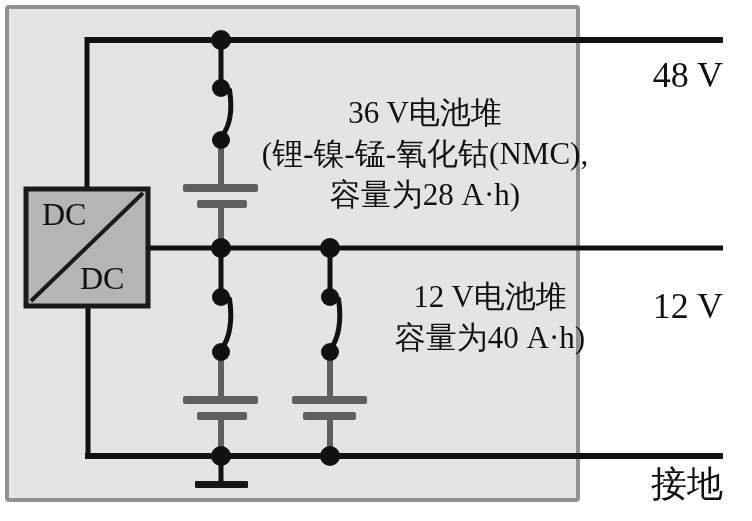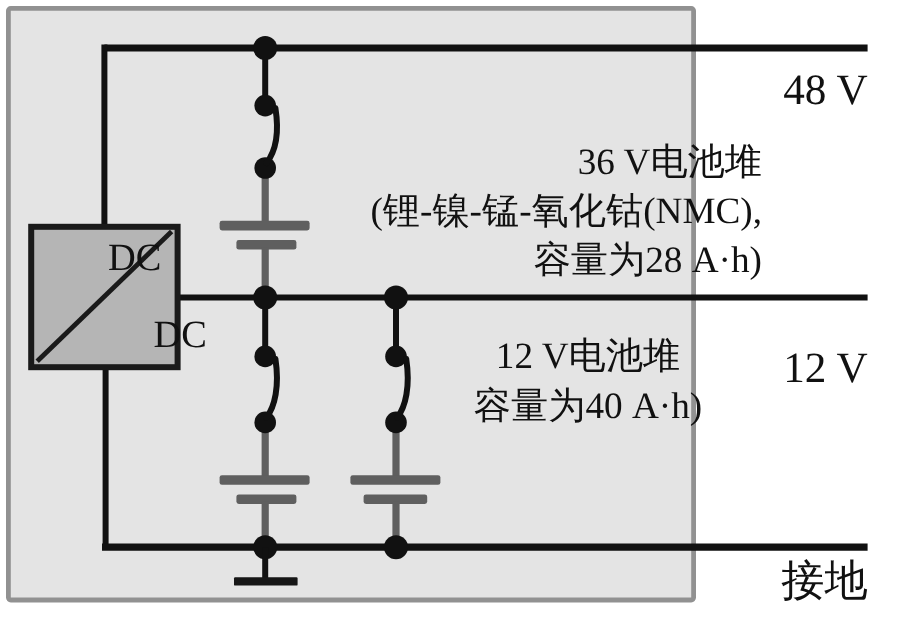--- a/index.html
+++ b/index.html
@@ -11,30 +11,30 @@
   .panel{
     position:absolute;left:5px;top:5px;width:575px;height:497px;
     box-sizing:border-box;background:#e4e4e4;border:4px solid #919191;
     border-radius:4px;
   }
   svg.circuit{position:absolute;left:0;top:0;width:752px;height:521px;}
   .caption{
     position:absolute;text-align:center;font-size:31px;line-height:41px;
     white-space:nowrap;color:#111111;
   }
-  .caption-36v{left:215px;top:114px;width:420px;text-align:right;}
+  .caption-36v{left:215px;top:92px;width:420px;}
   .caption-12v{left:320px;top:276px;width:340px;font-family:Liberation Serif, serif;}
   .rail-label{
     position:absolute;right:29px;font-size:36px;line-height:1;
     white-space:nowrap;text-align:right;color:#111111;
   }
   .rail-label-48v{top:57px;}
   .rail-label-12v{top:288px;}
   .rail-label-gnd{top:466px;}
-  .dc-label{position:absolute;font-size:32px;line-height:1;color:#111111;margin-left:48px;}
+  .dc-label{position:absolute;font-size:32px;line-height:1;color:#111111;}
   .dc-top{left:42px;top:198px;}
   .dc-bottom{left:80px;top:262px;}
 </style>
 </head>
 <body>
 
 <div class="stage">
 
   <div class="panel"></div>
 

